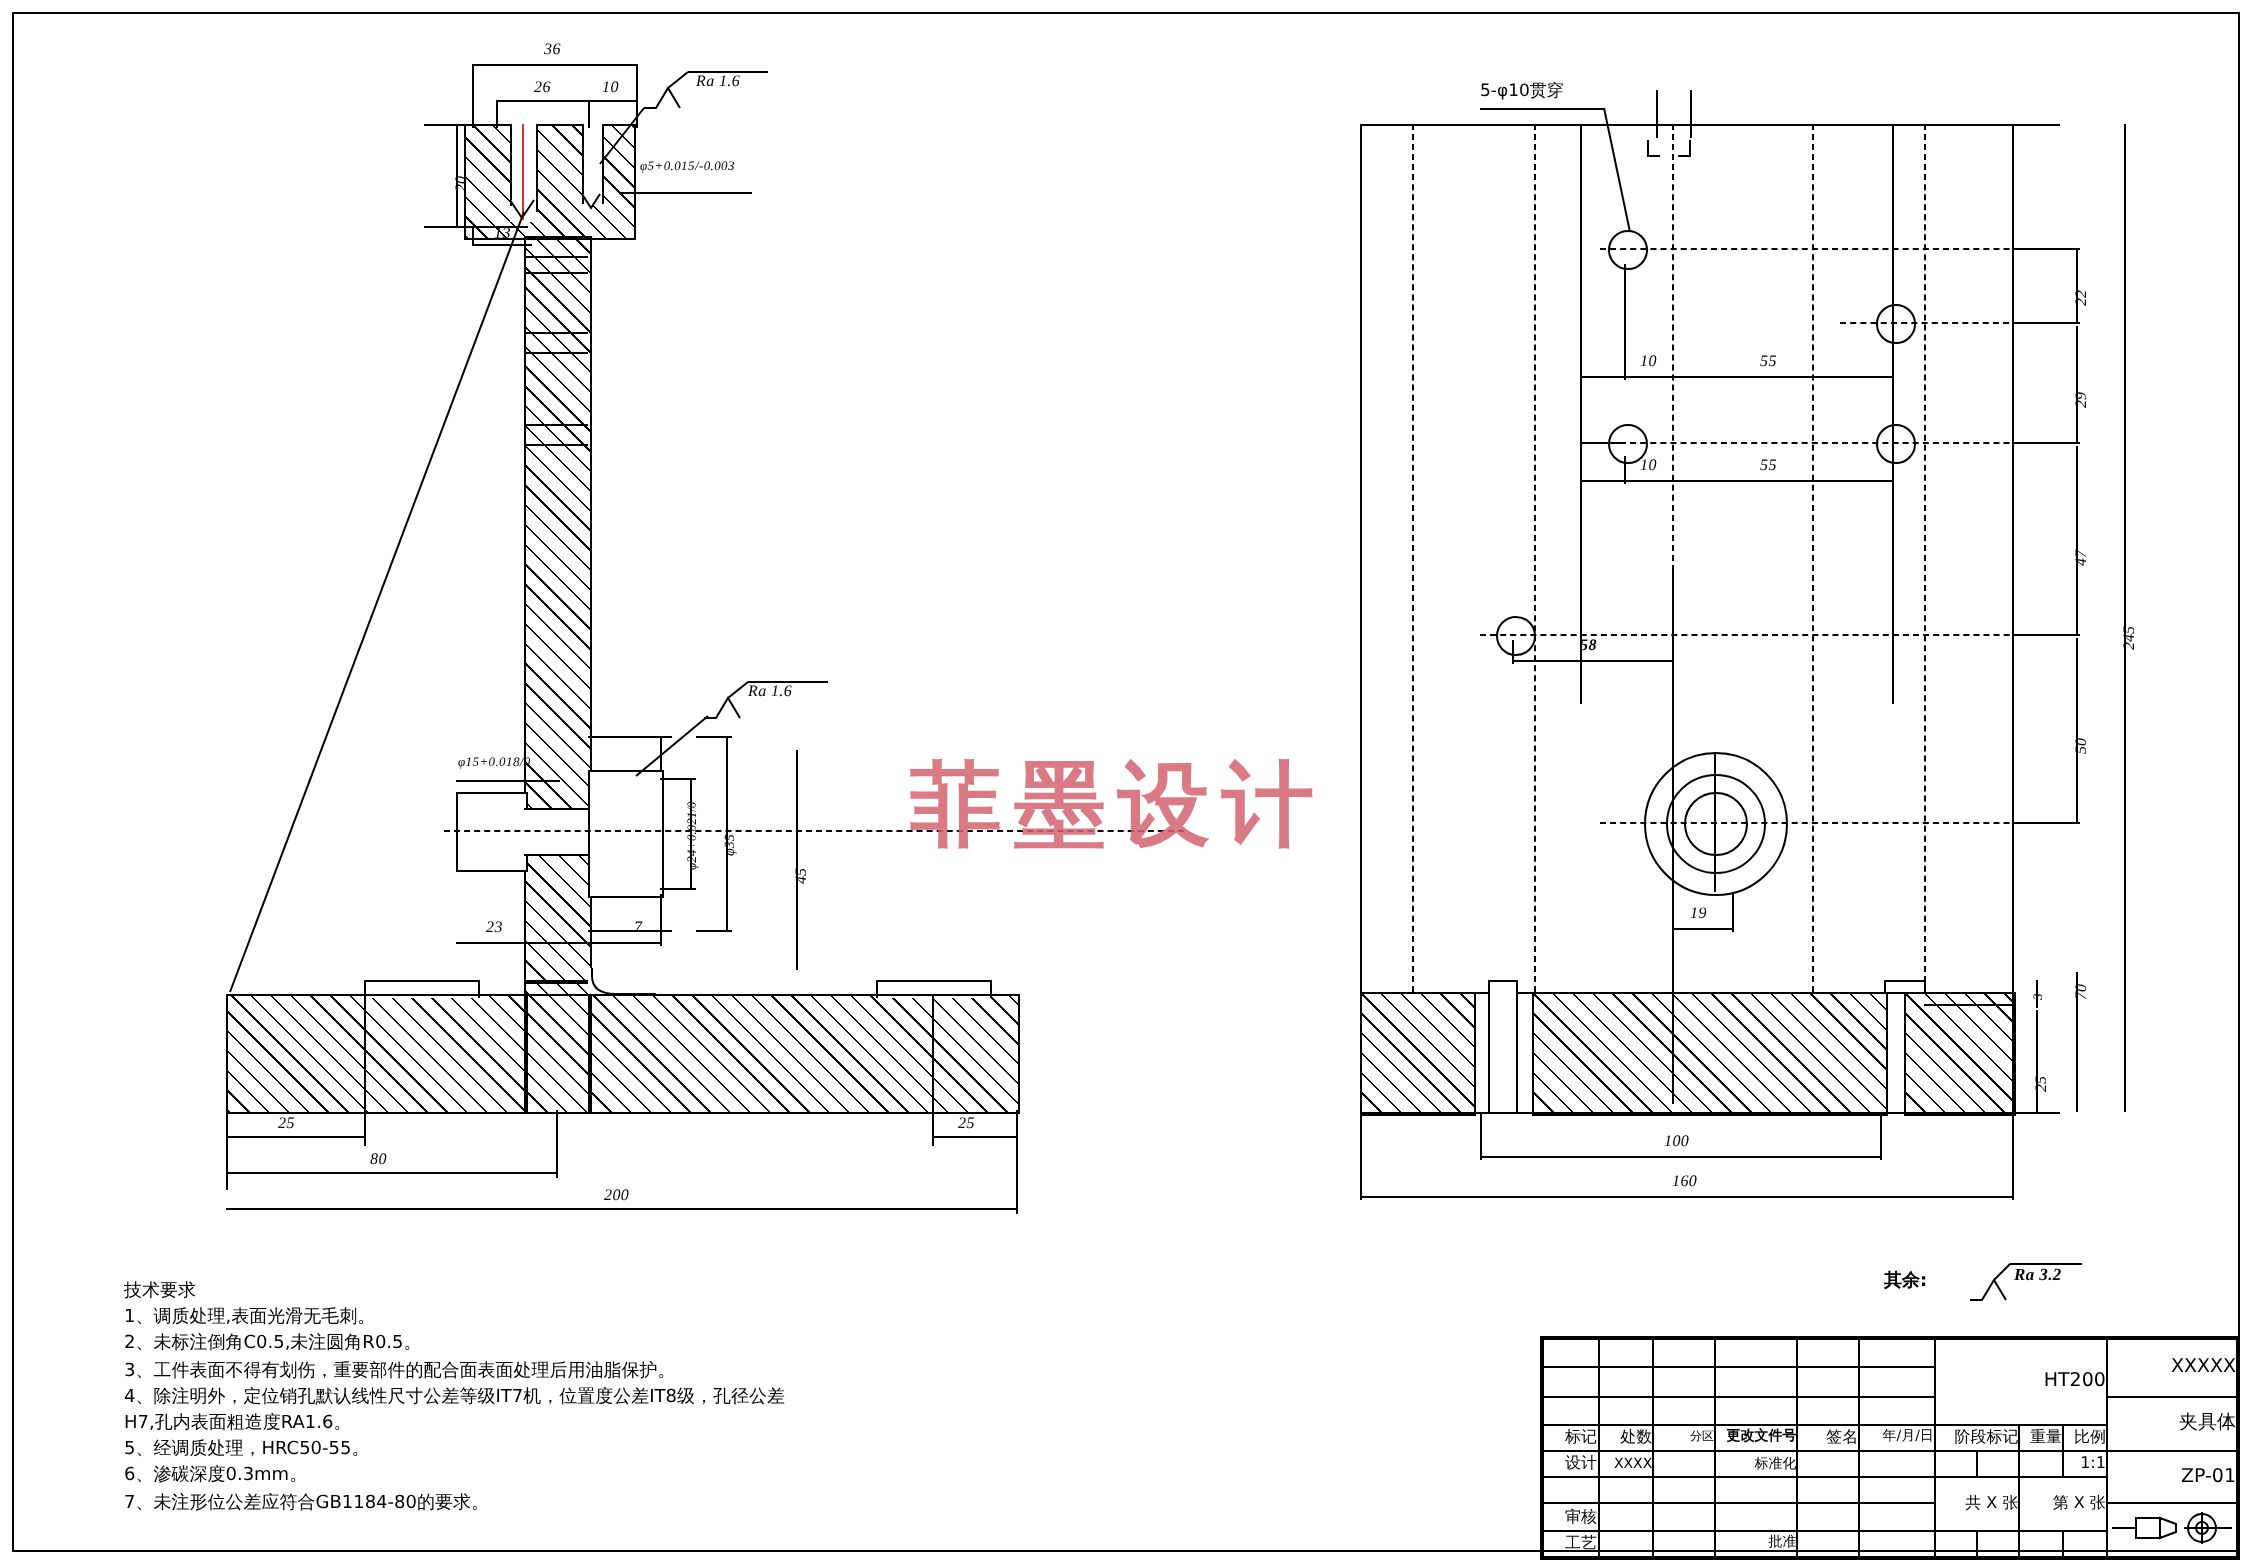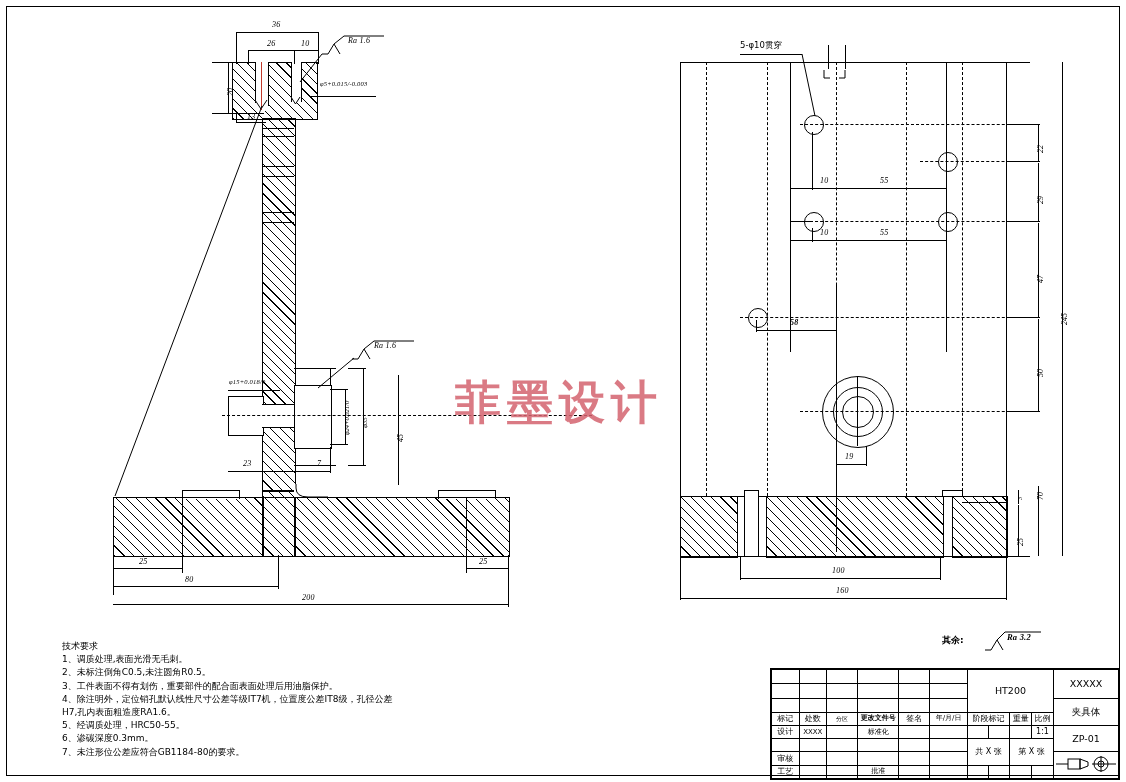--- a/index.html
+++ b/index.html
@@ -31,21 +31,21 @@
       font-size:46px;font-weight:bold;color:#d4636f;letter-spacing:6px;
       opacity:.85;}
   
   #tech{position:absolute;left:62px;top:640px;width:430px;
         font-family:"DejaVu Sans",sans-serif;font-size:9px;line-height:13.2px;}
   #tech .hd{}
   
   #tb{position:absolute;left:770px;top:668px;width:348px;height:110px;
       border:1.3px solid #000;}
   #tb table{border-collapse:collapse;width:100%;height:100%;
-            font-family:"DejaVu Sans",sans-serif;font-size:8px;text-align:center;}
+            font-family:"DejaVu Sans",sans-serif;font-size:8px;text-align:right;}
   #tb td{border:1px solid #000;padding:0;line-height:1;}
   .big{font-size:9.5px;}
   #qy{position:absolute;left:942px;top:634px;font-family:"DejaVu Sans",sans-serif;
       font-size:9px;font-weight:bold;}
   svg{overflow:visible;}
 </style>
 </head>
 <body>
 
 <div id="sheet">

